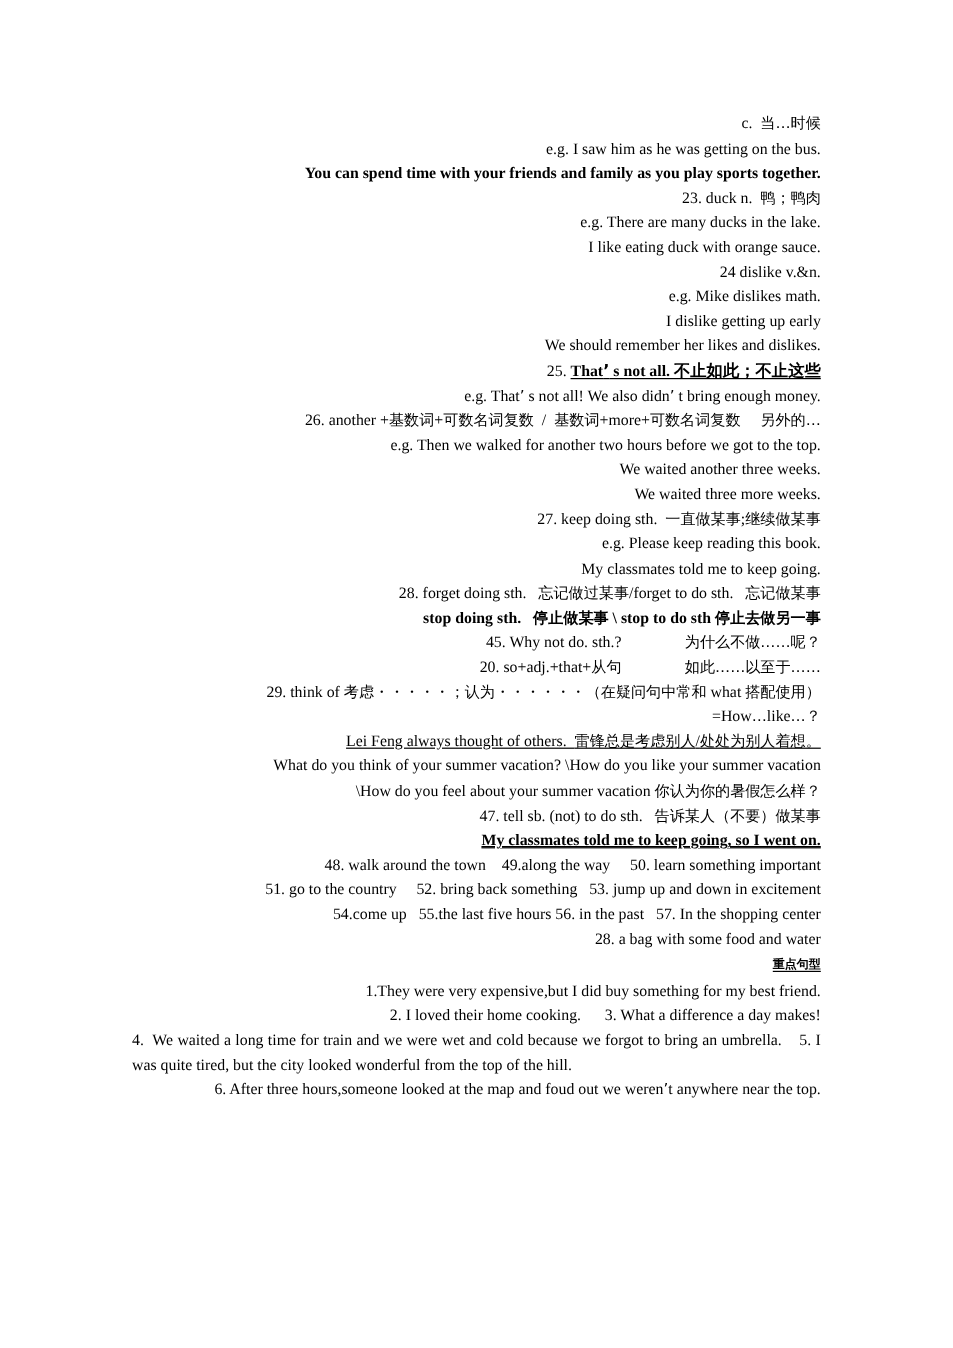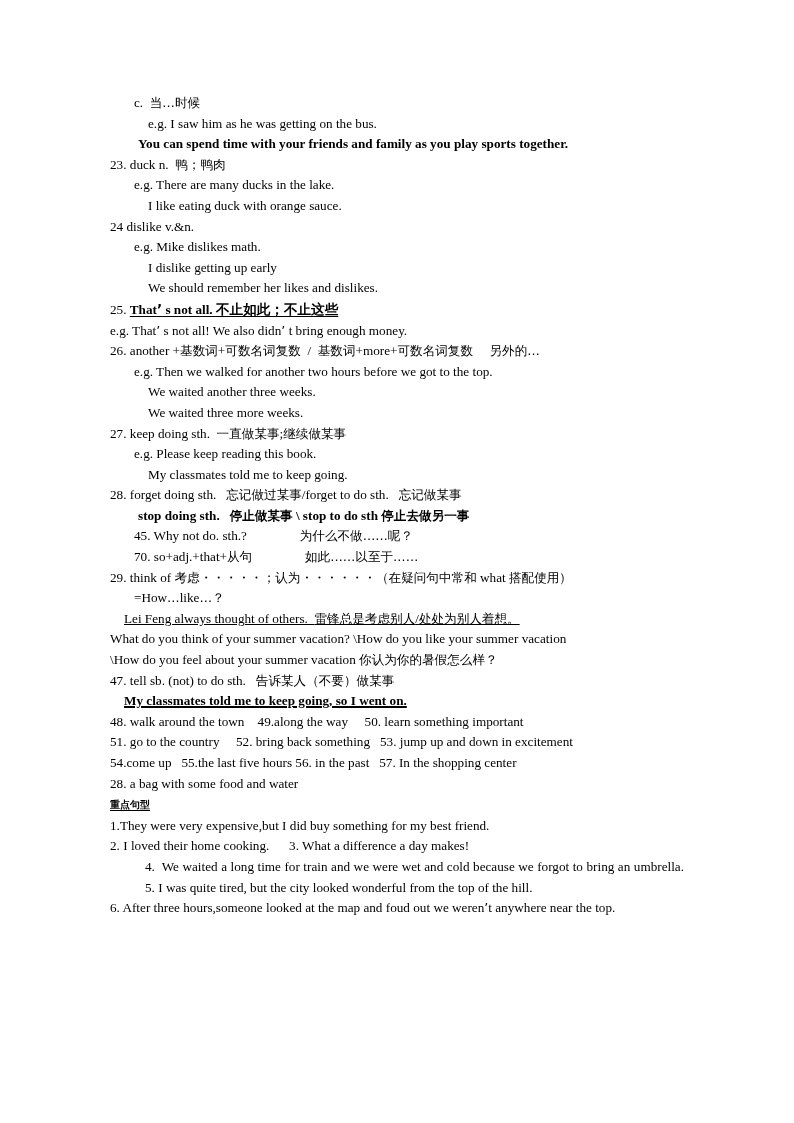--- a/index.html
+++ b/index.html
@@ -23,20 +23,21 @@
     box-sizing: border-box;
     padding: 93px 110px 0 110px;
   }
   .doc {
     font-size: 13.2px;
     line-height: 20.6px;
   }
   .ln {
     white-space: pre-wrap;
     min-height: 20.6px;
+    text-align: right;
   }
   
   .i0  { padding-left: 0px; }
   .i1  { padding-left: 14px; text-decoration: underline; }
   .i2  { padding-left: 24px; }
   .i3  { padding-left: 28px; font-weight: bold; }
   .i4  { padding-left: 38px; }
   .bu {
     font-weight: bold;
     text-decoration: underline;
@@ -54,21 +55,20 @@
   .head-cn {
     font-family: "DejaVu Sans", "Liberation Sans", sans-serif;
     font-size: 10px;
     font-weight: bold;
     text-decoration: underline;
     text-underline-offset: 2px;
   }
   .justify {
     text-align: justify;
     text-align-last: left;
-    margin-left: 35px;
   }
 </style>
 </head>
 <body>
 
 <div id="page">
   <div class="doc" id="doc-body">
       <div class="ln i2"><span><span>c.  </span><span class="cn">当…时候</span></span></div>
       <div class="ln i4"><span><span>e.g. I saw him as he was getting on the bus.</span></span></div>
       <div class="ln i3"><span><span>You can spend time with your friends and family as you play sports together.</span></span></div>
@@ -84,21 +84,21 @@
       <div class="ln i0"><span><span>26. another +</span><span class="cn">基数词</span><span>+</span><span class="cn">可数名词复数</span><span>  /  </span><span class="cn">基数词</span><span>+more+</span><span class="cn">可数名词复数</span><span>     </span><span class="cn">另外的…</span></span></div>
       <div class="ln i2"><span><span>e.g. Then we walked for another two hours before we got to the top.</span></span></div>
       <div class="ln i4"><span><span>We waited another three weeks.</span></span></div>
       <div class="ln i4"><span><span>We waited three more weeks.</span></span></div>
       <div class="ln i0"><span><span>27. keep doing sth.  </span><span class="cn">一直做某事</span><span>;</span><span class="cn">继续做某事</span></span></div>
       <div class="ln i2"><span><span>e.g. Please keep reading this book.</span></span></div>
       <div class="ln i4"><span><span>My classmates told me to keep going.</span></span></div>
       <div class="ln i0"><span><span>28. forget doing sth.   </span><span class="cn">忘记做过某事</span><span>/forget to do sth.   </span><span class="cn">忘记做某事</span></span></div>
       <div class="ln i3"><span><span>stop doing sth.   </span><span class="cn">停止做某事</span><span> \ stop to do sth </span><span class="cn">停止去做另一事</span></span></div>
       <div class="ln i2"><span><span>45. Why not do. sth.?                </span><span class="cn">为什么不做……呢？</span></span></div>
-      <div class="ln i2"><span><span>70. so+adj.+that+</span><span class="cn">从句</span><span>                </span><span class="cn">如此……以至于……</span></span></div>
+      <div class="ln i2"><span><span>20. so+adj.+that+</span><span class="cn">从句</span><span>                </span><span class="cn">如此……以至于……</span></span></div>
       <div class="ln i0"><span><span>29. think of </span><span class="cn">考虑・・・・・；认为・・・・・・（在疑问句中常和</span><span> what </span><span class="cn">搭配使用）</span></span></div>
       <div class="ln i2"><span><span>=How</span><span class="cn">…</span><span>like</span><span class="cn">…？</span></span></div>
       <div class="ln i1"><span><span>Lei Feng always thought of others.  </span><span class="cn">雷锋总是考虑别人</span><span>/</span><span class="cn">处处为别人着想。</span></span></div>
       <div class="ln i0"><span><span>What do you think of your summer vacation? \How do you like your summer vacation</span></span></div>
       <div class="ln i0"><span><span>\How do you feel about your summer vacation </span><span class="cn">你认为你的暑假怎么样？</span></span></div>
       <div class="ln i0"><span><span>47. tell sb. (not) to do sth.   </span><span class="cn">告诉某人（不要）做某事</span></span></div>
       <div class="ln i1"><span class="bu"><span>My classmates told me to keep going, so I went on.</span></span></div>
       <div class="ln i0"><span><span>48. walk around the town    49.along the way     50. learn something important</span></span></div>
       <div class="ln i0"><span><span>51. go to the country     52. bring back something   53. jump up and down in excitement</span></span></div>
       <div class="ln i0"><span><span>54.come up   55.the last five hours 56. in the past   57. In the shopping center</span></span></div>

